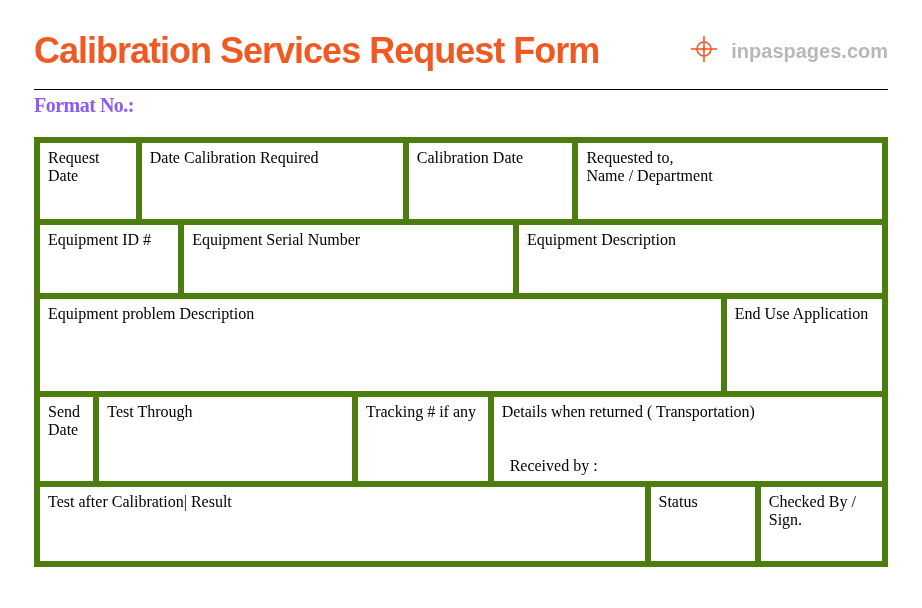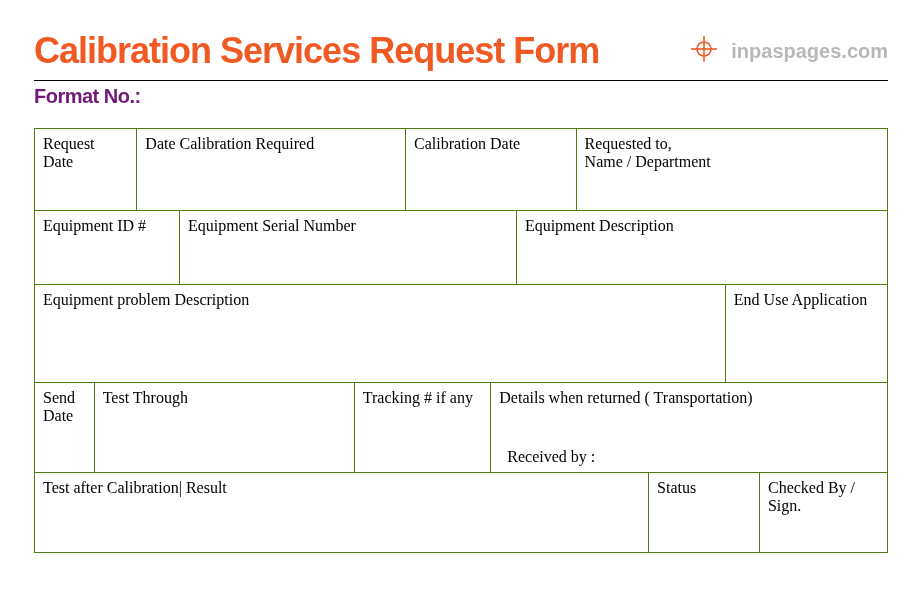--- a/index.html
+++ b/index.html
@@ -10,21 +10,21 @@
       font-family: Georgia, 'Times New Roman', serif;
       color: #000;
       padding: 30px 34px 20px 34px;
       position: relative;
     }
     .header {
       display: flex;
       align-items: center;
       justify-content: space-between;
       border-bottom: 1px solid #000;
-      padding-bottom: 8px;
+      padding-bottom: 17px;
       margin-bottom: 4px;
     }
     .title {
       font-family: Arial, Helvetica, sans-serif;
       font-weight: 900;
       font-size: 36px;
       color: #f05a22;
       letter-spacing: -1px;
     }
     .brand {
@@ -33,34 +33,34 @@
       gap: 14px;
     }
     .brand-icon { width: 26px; height: 26px; }
     .brand-text {
       font-family: Arial, Helvetica, sans-serif;
       font-weight: 700;
       font-size: 20px;
       color: #b8b8b8;
     }
     .format-no {
-      font-family: Liberation Sans, sans-serif;
+      font-family: Liberation Serif, serif;
       font-weight: 900;
       font-size: 20px;
-      color: #701a75;
+      color: #8b5cf6;
       margin-bottom: 20px;
       letter-spacing: -0.5px;
     }
     .form-table {
       width: 100%;
       border-collapse: collapse;
       table-layout: fixed;
     }
     .form-table td {
-      border: 1px solid #4d7c0f;
+      border: 6px solid #4d7c0f;
       vertical-align: top;
       padding: 6px 8px 6px 8px;
       font-family: Georgia, 'Times New Roman', serif;
       font-size: 16px;
       color: #000;
       position: relative;
     }
     .row1 td { height: 82px; }
     .row2 td { height: 74px; }
     .row3 td { height: 98px; }

